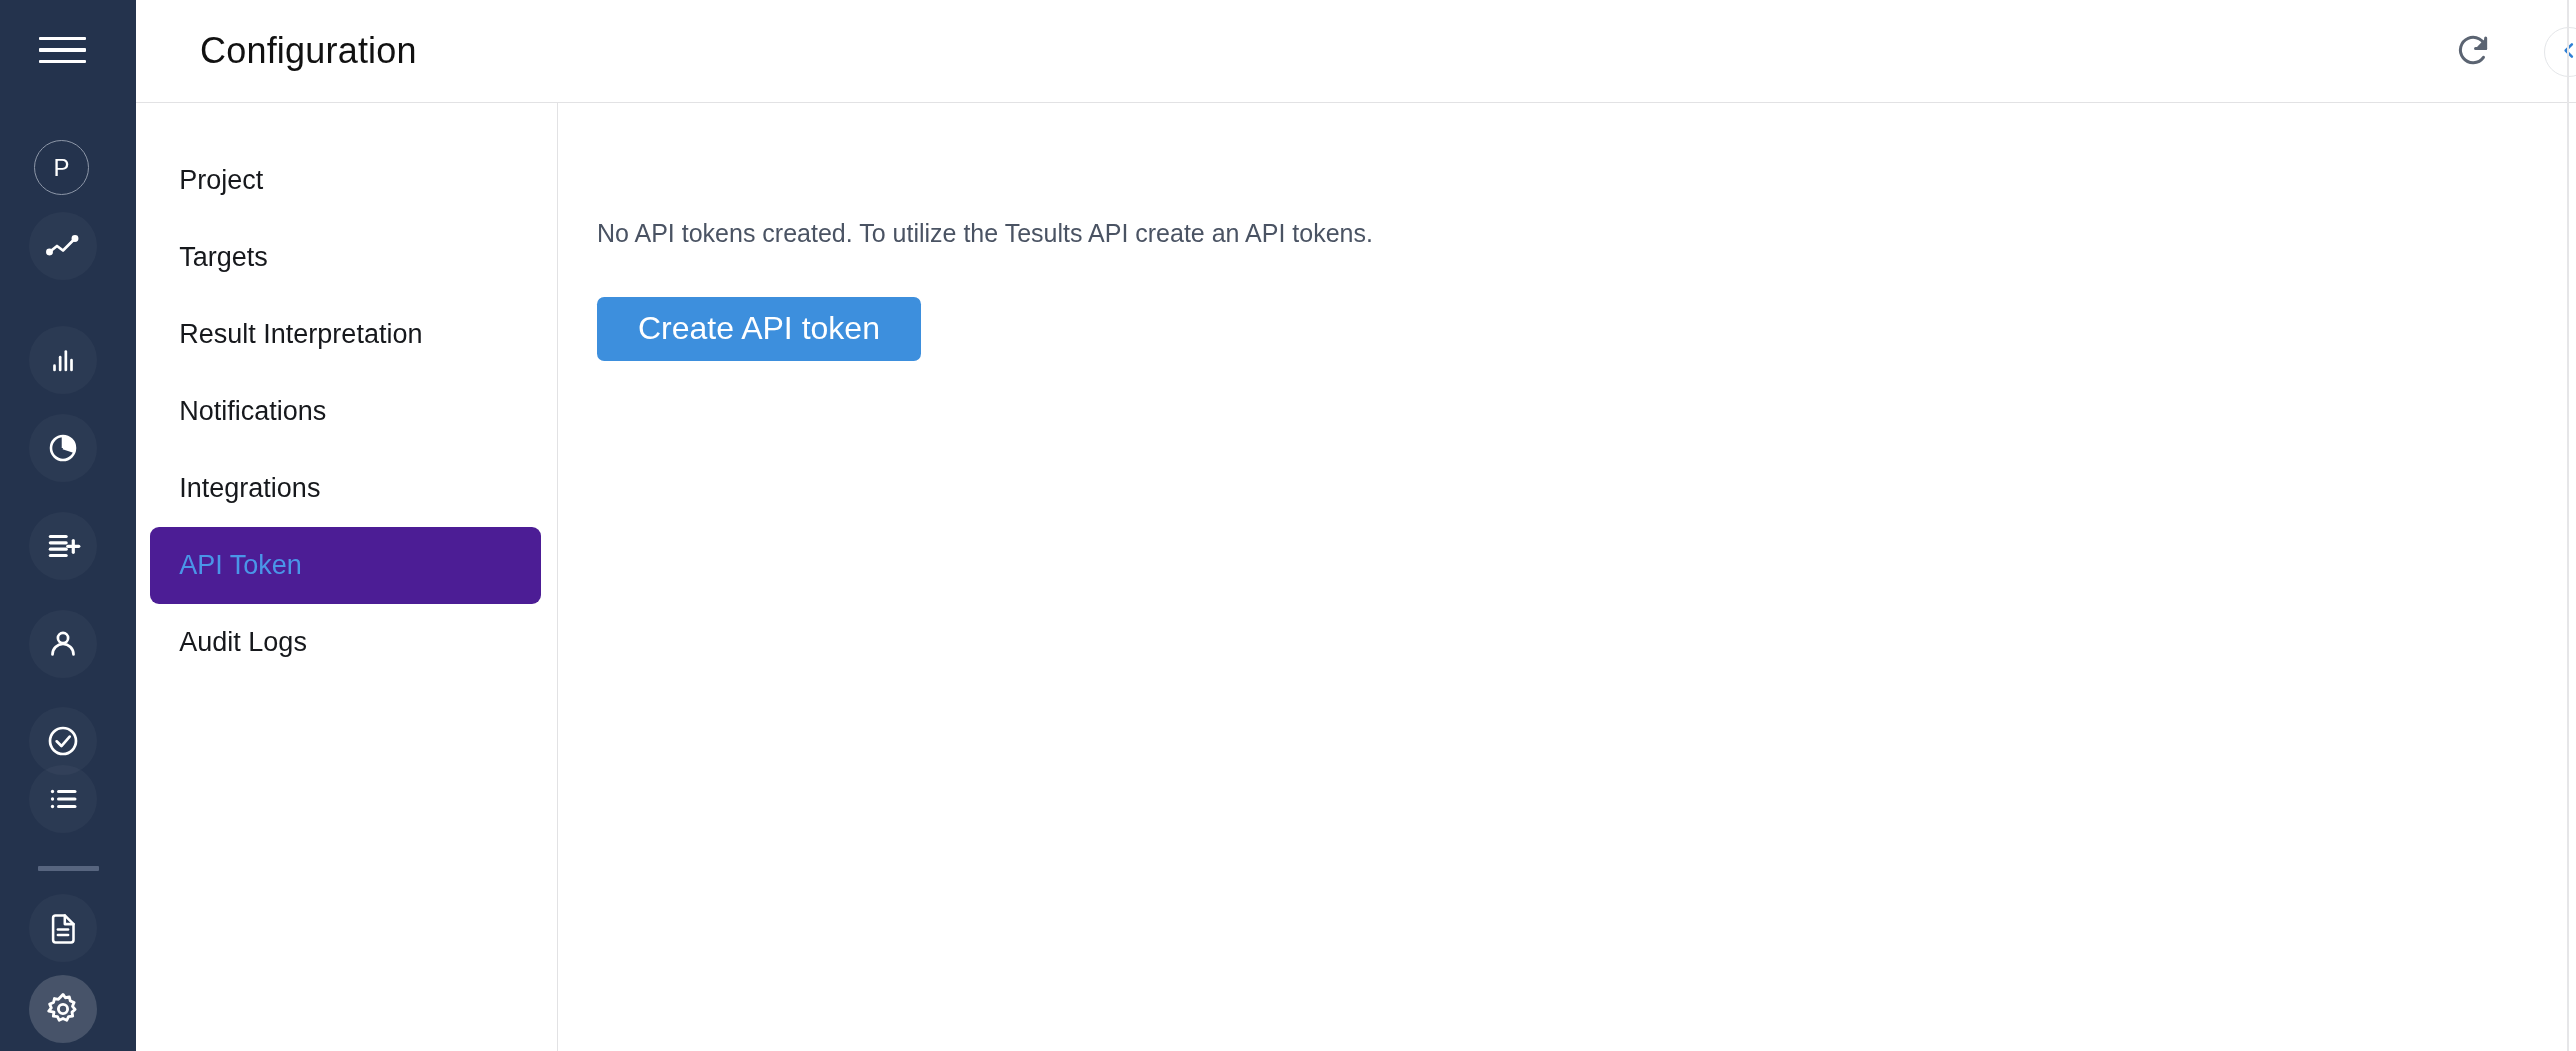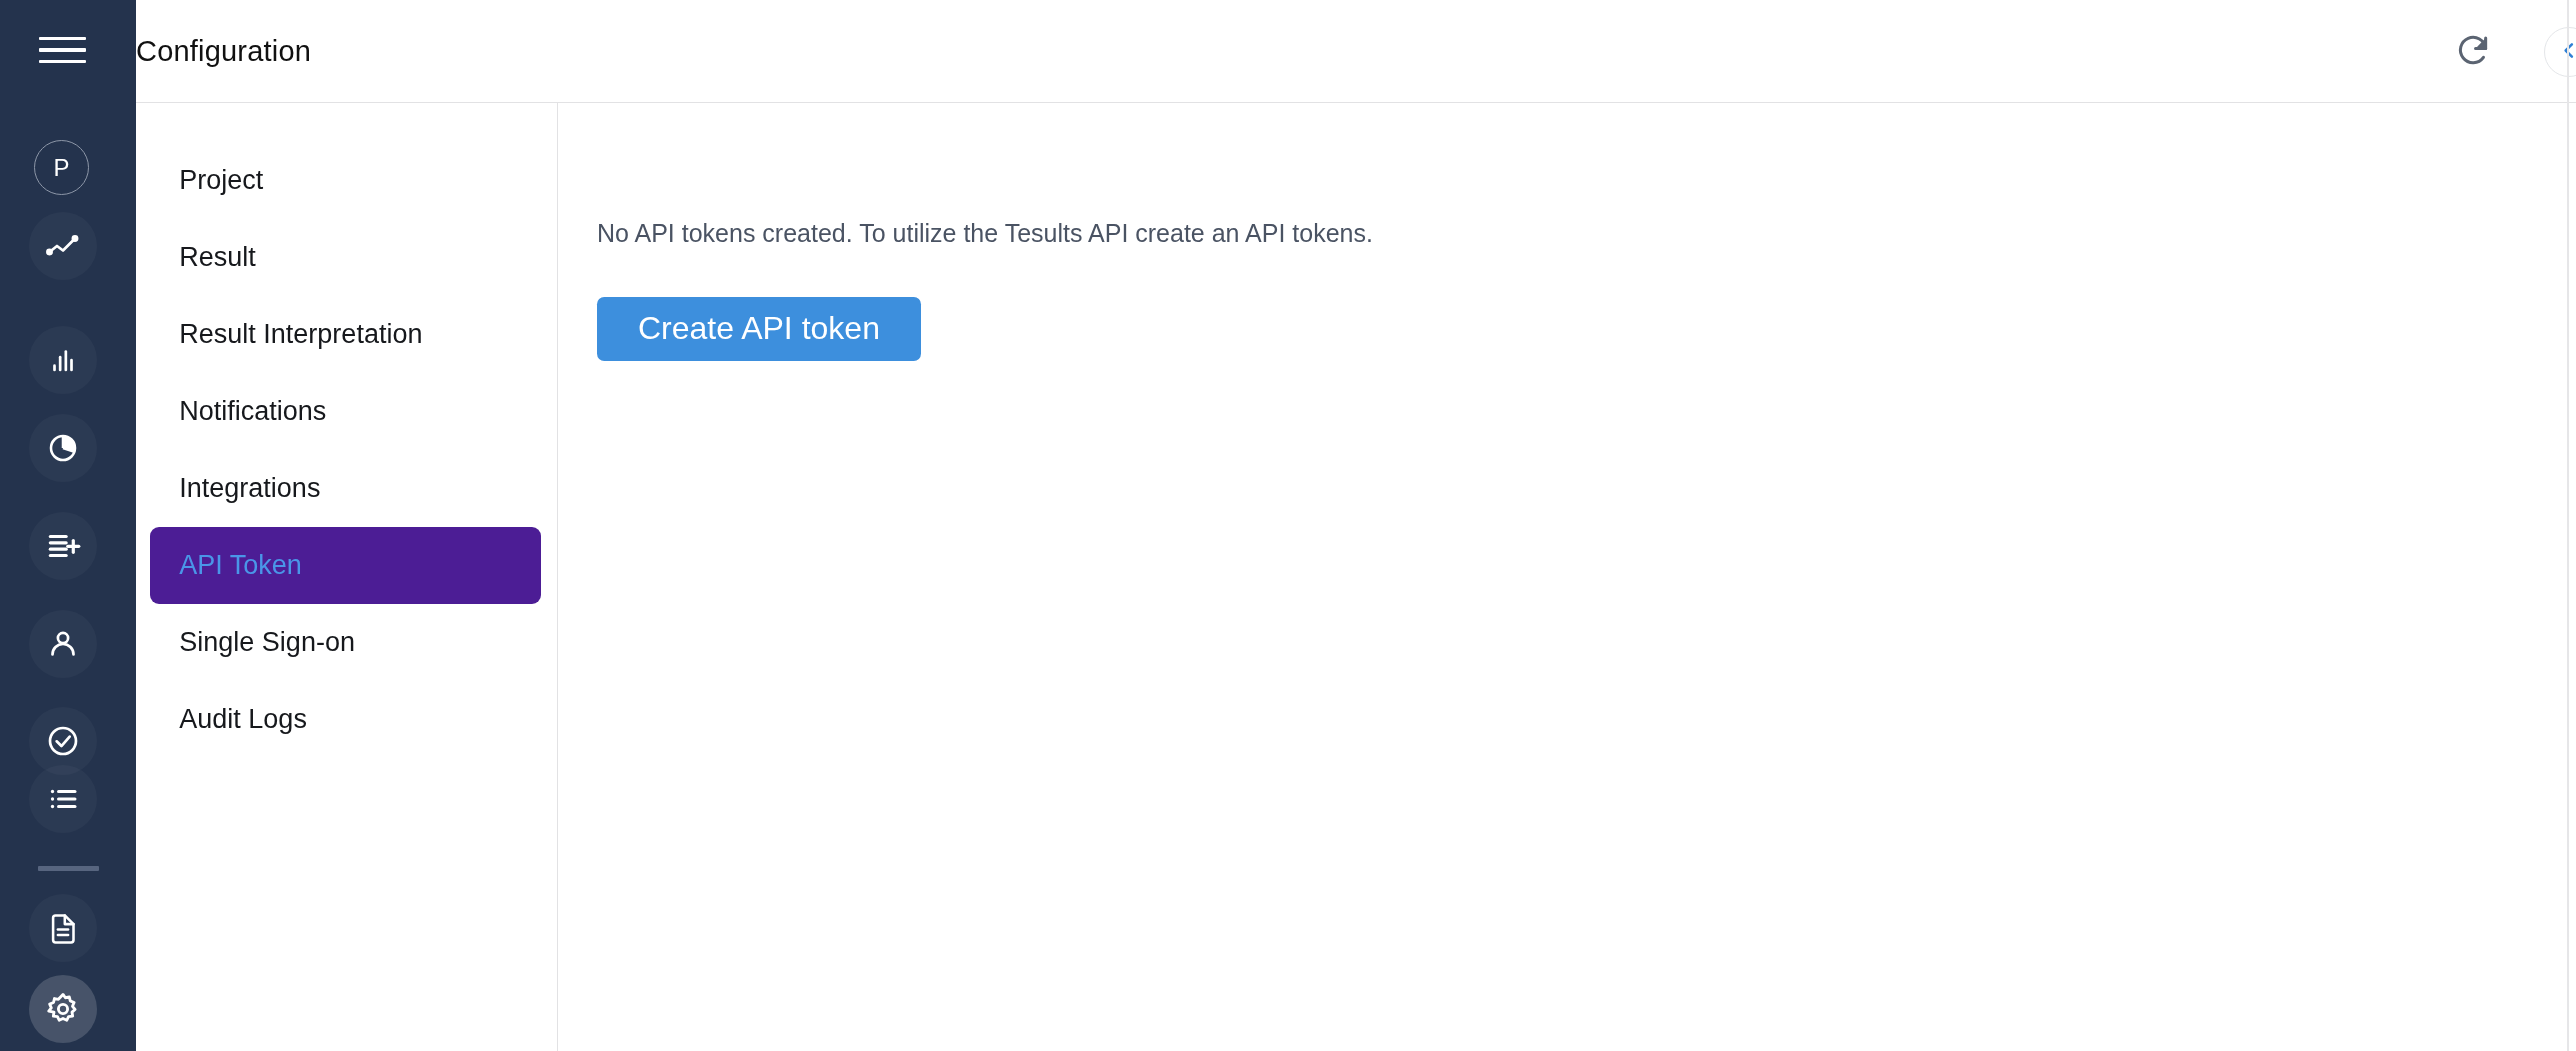--- a/index.html
+++ b/index.html
@@ -56,21 +56,22 @@
   
   .pane { flex: 1 1 auto; height: 1052px; position: relative; background: #ffffff; }
 
   .topbar {
     height: 103px; width: 100%;
     border-bottom: 1.8px solid #e2e2e4;
     display: flex; align-items: center;
     position: relative;
   }
   .topbar-title {
-    font-size: 29px; color: #111111; font-weight: 400;
+    margin-left: 64px;
+    font-size: 36px; color: #111111; font-weight: 400;
     letter-spacing: 0.2px;
   }
   .topbar-actions {
     position: absolute; right: 0; top: 0; height: 103px;
     display: flex; align-items: center;
   }
   .refresh-btn {
     width: 57px; height: 57px;
     display: flex; align-items: center; justify-content: center;
     cursor: pointer; margin-right: 43px;
@@ -272,36 +273,33 @@
       </div>
     </header>
 
     <div class="body-row">
 
       <aside class="settings-nav">
         <div class="nav-item">
           <span>Project</span>
         </div>
         <div class="nav-item">
-          <span>Result</span>
+          <span>Targets</span>
         </div>
         <div class="nav-item">
           <span>Result Interpretation</span>
         </div>
         <div class="nav-item">
           <span>Notifications</span>
         </div>
         <div class="nav-item">
           <span>Integrations</span>
         </div>
         <div class="nav-item selected">
           <span>API Token</span>
-        </div>
-        <div class="nav-item">
-          <span>Single Sign-on</span>
         </div>
         <div class="nav-item">
           <span>Audit Logs</span>
         </div>
       </aside>
 
       <main class="content">
         <p class="content-msg">No API tokens created. To utilize the Tesults API create an API tokens.</p>
         <button class="primary-btn">Create API token</button>
       </main>

